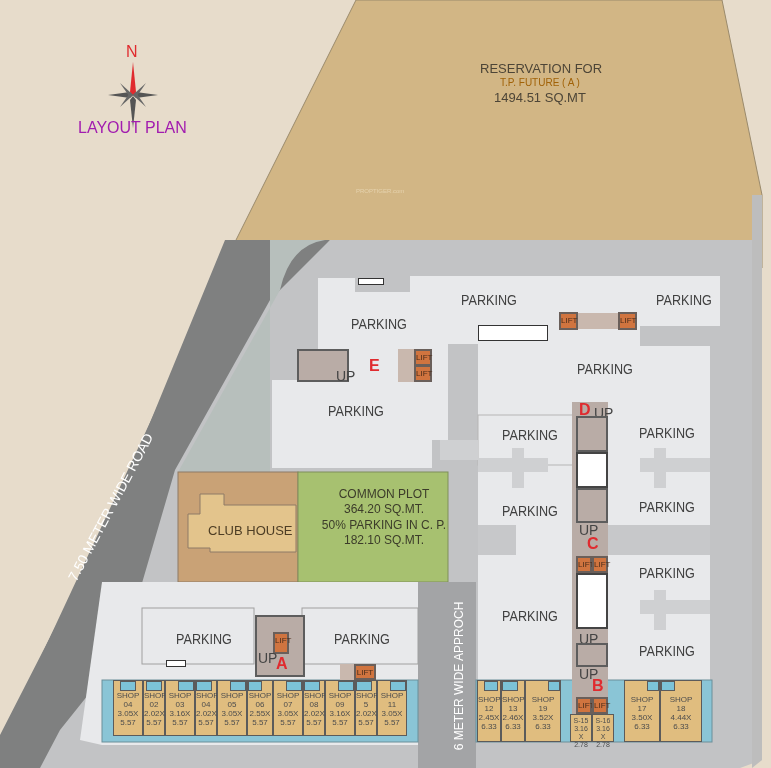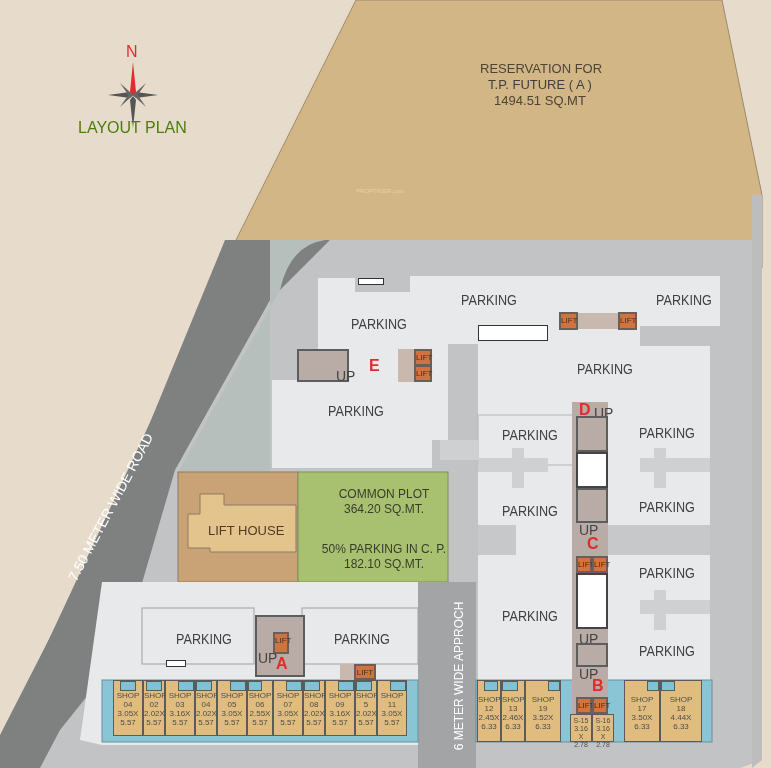--- a/index.html
+++ b/index.html
@@ -73,37 +73,37 @@
     <polygon points="108,95 130,92 133,95 130,98" fill="#555"></polygon>
     <polygon points="158,95 136,98 133,95 136,92" fill="#555"></polygon>
     <polygon points="120,83 131,93 133,95 129,96" fill="#666"></polygon>
     <polygon points="146,83 135,93 133,95 137,96" fill="#666"></polygon>
     <polygon points="120,107 131,97 133,95 129,94" fill="#666"></polygon>
     <polygon points="146,107 135,97 133,95 137,94" fill="#666"></polygon>
   </g>
 </svg>
 
 <div class="lbl" style="left:126px;top:44px;font-size:16px;color:#e02b2f;">N</div>
-<div class="lbl" style="left:78px;top:120px;font-size:16px;color:#4d7c0f;">LAYOUT PLAN</div>
+<div class="lbl" style="left:78px;top:120px;font-size:16px;color:#a21caf;">LAYOUT PLAN</div>
 <div class="lbl" style="left:356px;top:188px;font-size:6px;color:#e6d3ae;">PROPTIGER.com</div>
 
 <div class="abs" style="left:480px;top:62px;width:120px;text-align:center;">
   <div class="lbl" style="position:static;font-size:13px;color:#4d4537;">RESERVATION FOR</div>
-  <div class="lbl" style="position:static;font-size:13px;color:#404040;margin-top:3px;">T.P. FUTURE  ( A )</div>
+  <div class="lbl" style="position:static;font-size:10px;color:#a16207;margin-top:3px;">T.P. FUTURE  ( A )</div>
   <div class="lbl" style="position:static;font-size:13px;color:#4d4537;margin-top:3px;">1494.51 SQ.MT</div>
 </div>
 
 <div class="lbl" style="left:28px;top:500px;font-size:14px;color:#fff;transform:rotate(-62deg);">7.50 METER WIDE ROAD</div>
 <div class="lbl" style="left:385px;top:670px;font-size:12px;color:#fff;transform:rotate(-90deg);">6 METER WIDE APPROCH</div>
 
-<div class="lbl" style="left:208px;top:524px;font-size:13px;color:#4d3d24;">LIFT HOUSE</div>
+<div class="lbl" style="left:208px;top:524px;font-size:13px;color:#4d3d24;">CLUB HOUSE</div>
 <div class="abs" style="left:300px;top:488px;width:168px;text-align:center;">
   <div class="lbl" style="position:static;font-size:12px;color:#3c3c2a;">COMMON PLOT</div>
   <div class="lbl" style="position:static;font-size:12px;color:#3c3c2a;margin-top:3px;">364.20 SQ.MT.</div>
-  <div class="lbl" style="position:static;font-size:12px;color:#3c3c2a;margin-top:28px;">50% PARKING IN C. P.</div>
+  <div class="lbl" style="position:static;font-size:12px;color:#3c3c2a;margin-top:4px;">50% PARKING IN C. P.</div>
   <div class="lbl" style="position:static;font-size:12px;color:#3c3c2a;margin-top:3px;">182.10 SQ.MT.</div>
 </div>
 
 <div class="lbl park" style="left:348px;top:317px;">PARKING</div>
 <div class="lbl park" style="left:325px;top:404px;">PARKING</div>
 <div class="lbl park" style="left:458px;top:293px;">PARKING</div>
 <div class="lbl park" style="left:653px;top:293px;">PARKING</div>
 <div class="lbl park" style="left:574px;top:362px;">PARKING</div>
 <div class="lbl park" style="left:499px;top:428px;">PARKING</div>
 <div class="lbl park" style="left:499px;top:504px;">PARKING</div>

